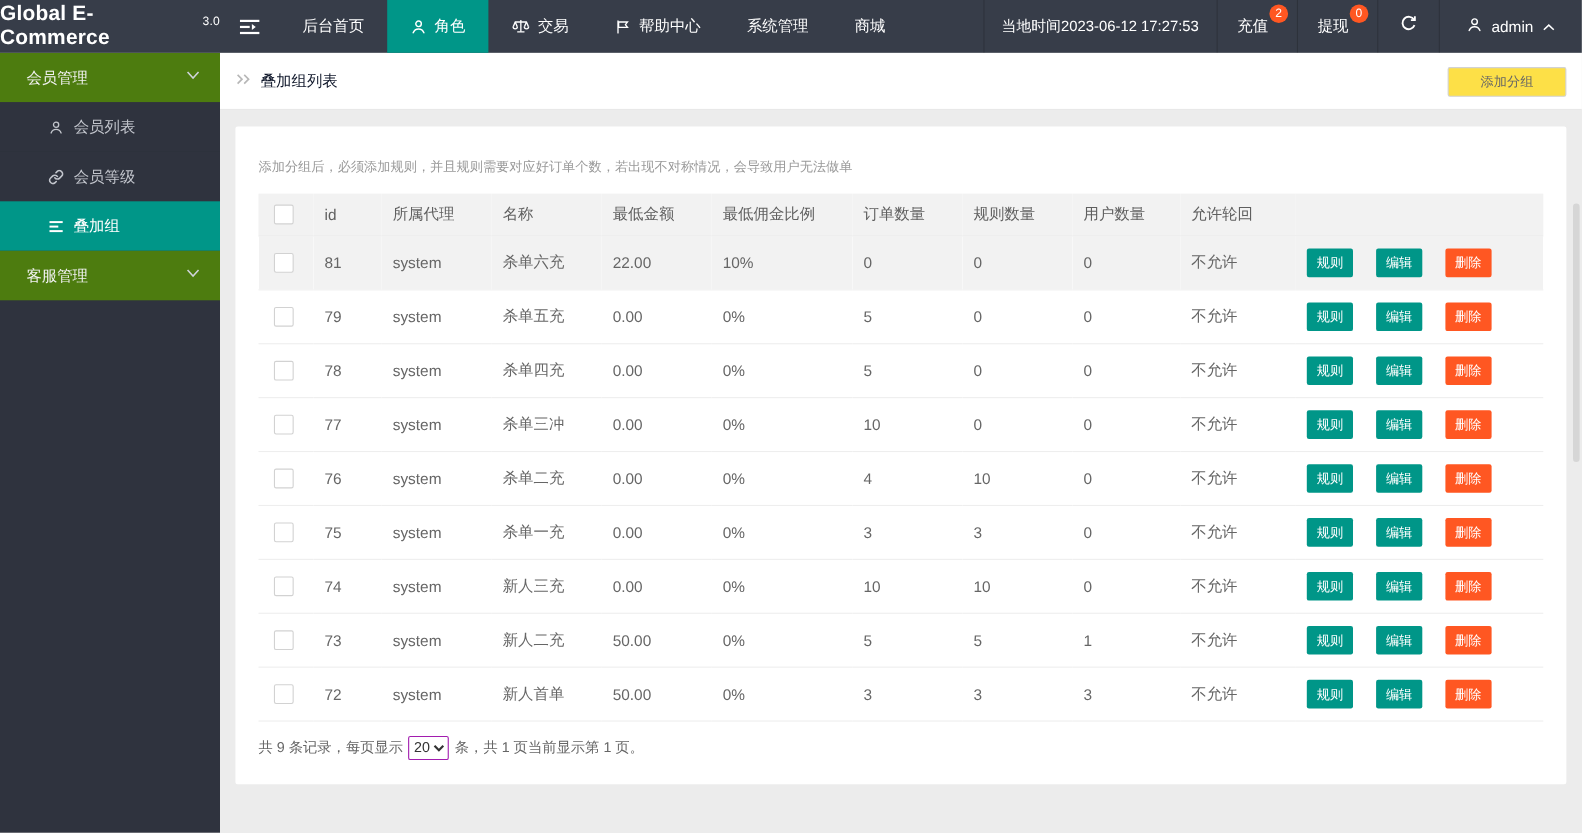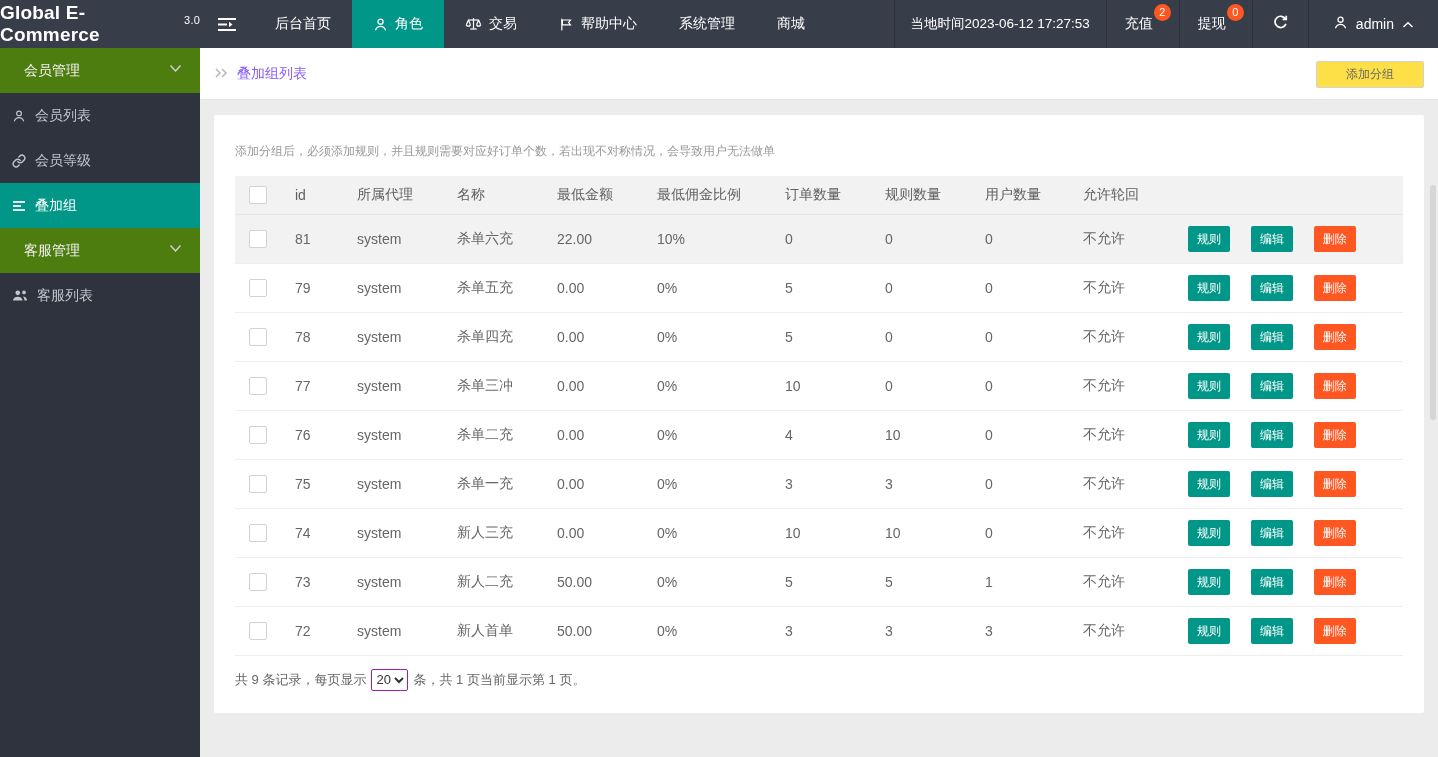--- a/index.html
+++ b/index.html
@@ -46,32 +46,32 @@
   
   .sidebar {
     position: absolute; top: 48px; left: 0; bottom: 0; width: 200px;
     background: #2f333e; z-index: 20;
   }
   .side-item {
     height: 45px; display: flex; align-items: center; position: relative;
     font-size: 14px; cursor: pointer;
   }
   .side-item.group-header { background: #4d7c0f; color: #f2f2f2; padding-left: 24px; }
-  .side-item.sub-item { background: #2f333e; color: #c2c5cc; padding-left: 12px; gap: 9px; }
+  .side-item.sub-item { background: #2f333e; color: #c2c5cc; padding-left: 44px; gap: 9px; }
   .side-item.sub-item.active { background: #009688; color: #fff; }
   .side-item .chevron { position: absolute; right: 18px; top: 16px; }
   .side-item svg { display: block; flex: none; }
 
   
   .main { position: absolute; top: 48px; left: 200px; right: 0; bottom: 0; background: #ececec; }
   .breadcrumb-bar {
     height: 52px; background: #fff; display: flex; align-items: center;
     padding: 0 14px; position: relative; border-bottom: 1px solid #e8e8e8;
   }
-  .breadcrumb-bar .crumb-title { font-size: 14px; color: #8b5cf6; margin-left: 8px; }
+  .breadcrumb-bar .crumb-title { font-size: 14px; color: #0f172a; margin-left: 8px; }
   .add-group-btn {
     position: absolute; right: 14px; top: 13px; height: 27px; padding: 0 29px;
     background: #fde047; border: 1px solid #d2d2d2; border-radius: 2px;
     color: #666; font-size: 12px; cursor: pointer; font-family: inherit;
   }
 
   .card {
     background: #fff; border-radius: 2px; margin: 15px 14px;
     min-height: 598px; padding: 20px 21px; position: relative;
   }
@@ -265,31 +265,20 @@
 
   <div class="side-item group-header">
     <span>客服管理</span>
     <span class="chevron">
       <svg width="13" height="9" viewBox="0 0 13 9" fill="none" stroke="#cfd3da" stroke-width="1.4">
         <path d="M1.5 1.5 6.5 7 11.5 1.5"></path>
       </svg>
     </span>
   </div>
 
-  <div class="side-item sub-item">
-    <span>
-      <svg width="16" height="13" viewBox="0 0 18 14" fill="currentColor">
-        <circle cx="6.5" cy="4" r="2.6"></circle>
-        <path d="M1 12.5c.8-3 2.8-4.2 5.5-4.2s4.7 1.2 5.5 4.2z"></path>
-        <circle cx="13.5" cy="3.6" r="2.1"></circle>
-        <path d="M12.2 8.2c.9.9 1.5 2.2 1.9 4.3H17c-.5-2.6-1.8-4.3-4.8-4.3z"></path>
-      </svg>
-    </span>
-    <span>客服列表</span>
-  </div>
 </div>
 
 <div class="main">
   <div class="breadcrumb-bar">
     <span>
       <svg width="15" height="12" viewBox="0 0 15 12" fill="none" stroke="#b7b7b7" stroke-width="1.5">
         <path d="M2 2l4 4-4 4"></path>
         <path d="M8 2l4 4-4 4"></path>
       </svg>
     </span>

